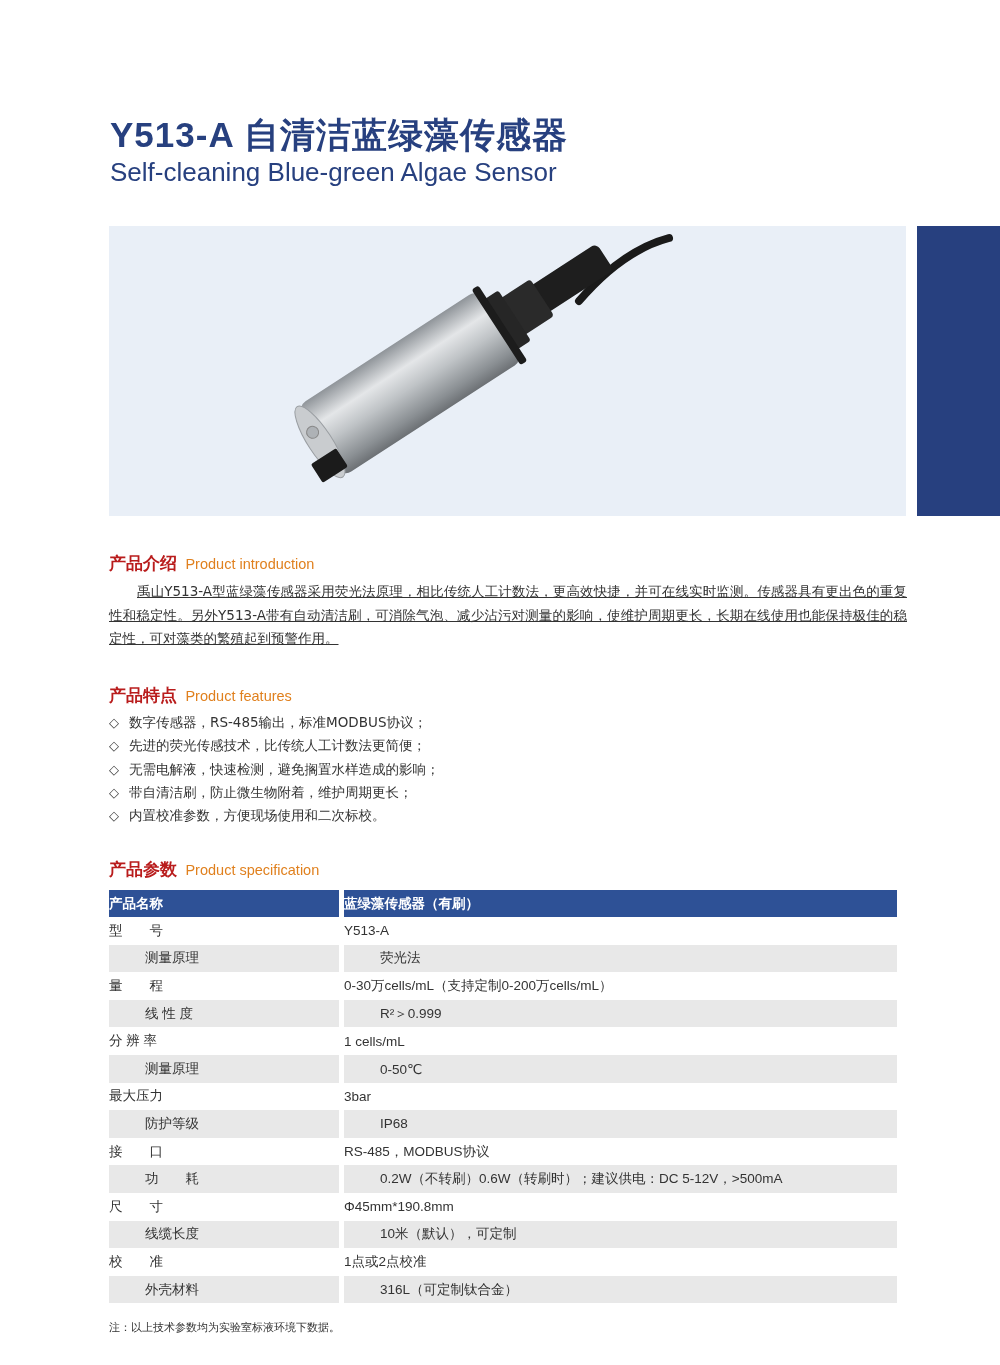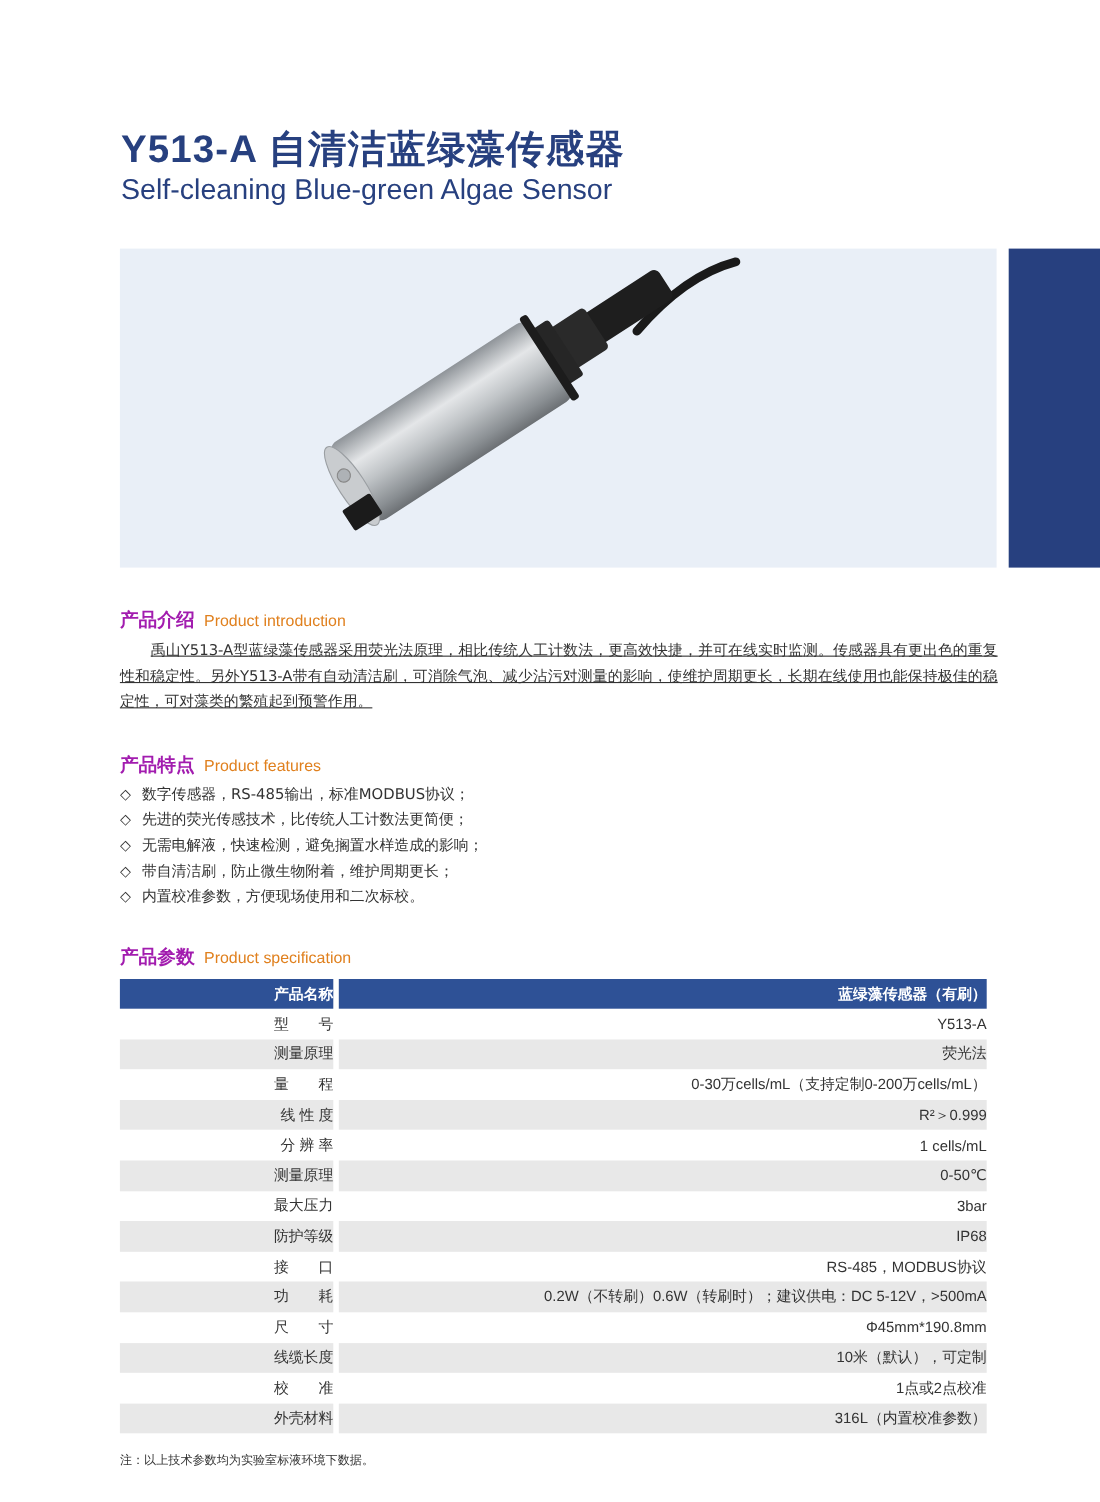--- a/index.html
+++ b/index.html
@@ -23,41 +23,41 @@
     background: #e9eff7; overflow: hidden;
   }
   .side-bar {
     position: absolute; left: 917px; top: 226px; width: 83px; height: 290px;
     background: #27407f;
   }
   .section-title {
     position: absolute; left: 109px; white-space: nowrap;
     font-family: "Liberation Sans", "DejaVu Sans", sans-serif;
   }
-  .section-title .cn { font-size: 17px; font-weight: bold; color: #a21caf; }
+  .section-title .cn { font-size: 17px; font-weight: bold; color: #b91c1c; }
   .section-title .en { font-size: 14.5px; color: #e0801e; margin-left: 4px; }
   .intro {
     position: absolute; left: 109px; top: 580px; width: 798px;
     font-size: 13.5px; line-height: 23.5px; color: #333; text-indent: 28px;
     text-align: justify;
   }
   .features { position: absolute; left: 109px; top: 711px; margin: 0; padding: 0; list-style: none; }
   .features li { font-size: 13.5px; line-height: 23.3px; color: #333; white-space: nowrap; }
   .features .diamond { display: inline-block; width: 20px; color: #333; font-size: 13px; }
   .spec-table {
     position: absolute; left: 109px; top: 890px; width: 798px;
     border-collapse: separate; border-spacing: 5px 0; margin-left: -5px;
     font-family: "Liberation Sans", "DejaVu Sans", sans-serif;
   }
   .spec-table td, .spec-table th {
-    height: 27.6px; padding: 0; text-align: right; font-size: 13.5px; color: #333;
+    height: 27.6px; padding: 0; text-align: left; font-size: 13.5px; color: #333;
   }
   .spec-table th { background: #2e5196; color: #ffffff; font-weight: bold; font-size: 13.5px; height: 27px; }
   .spec-table th.c1, .spec-table td.c1 { width: 194px; }
-  .spec-table tr.gray td { background: #e8e8e8; }
+  .spec-table tr.gray td { background: #e8e8e8; padding-left: 36px; }
   .note {
     position: absolute; left: 109px; top: 1320px; font-size: 11px; color: #333; white-space: nowrap;
   }
 </style>
 </head>
 <body>
 
 <div class="title-cn">Y513-A 自清洁蓝绿藻传感器</div>
 <div class="title-en">Self-cleaning Blue-green Algae Sensor</div>
 
@@ -170,18 +170,18 @@
     <tr class="gray">
         <td class="c1">线缆长度</td>
         <td>10米（默认），可定制</td>
       </tr>
     <tr>
         <td class="c1">校　　准</td>
         <td>1点或2点校准</td>
       </tr>
     <tr class="gray">
         <td class="c1">外壳材料</td>
-        <td>316L（内置校准参数）</td>
+        <td>316L（可定制钛合金）</td>
       </tr>
   </tbody>
 </table>
 
 <div class="note">注：以上技术参数均为实验室标液环境下数据。</div>
 
 </body></html>

